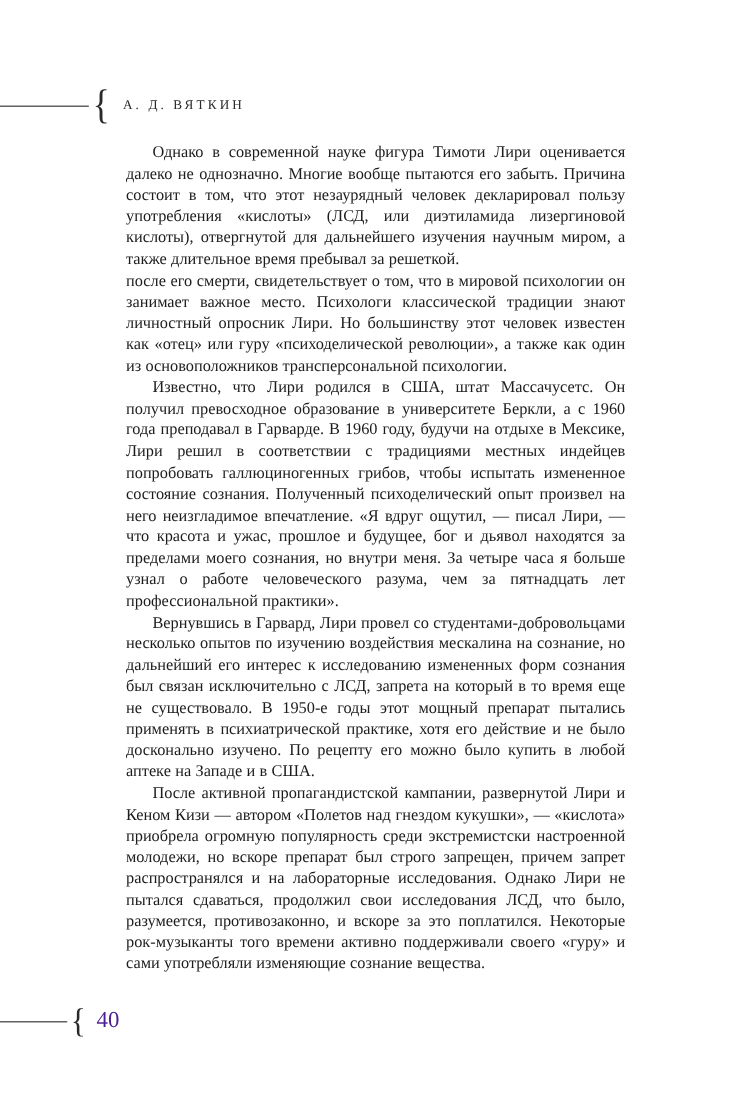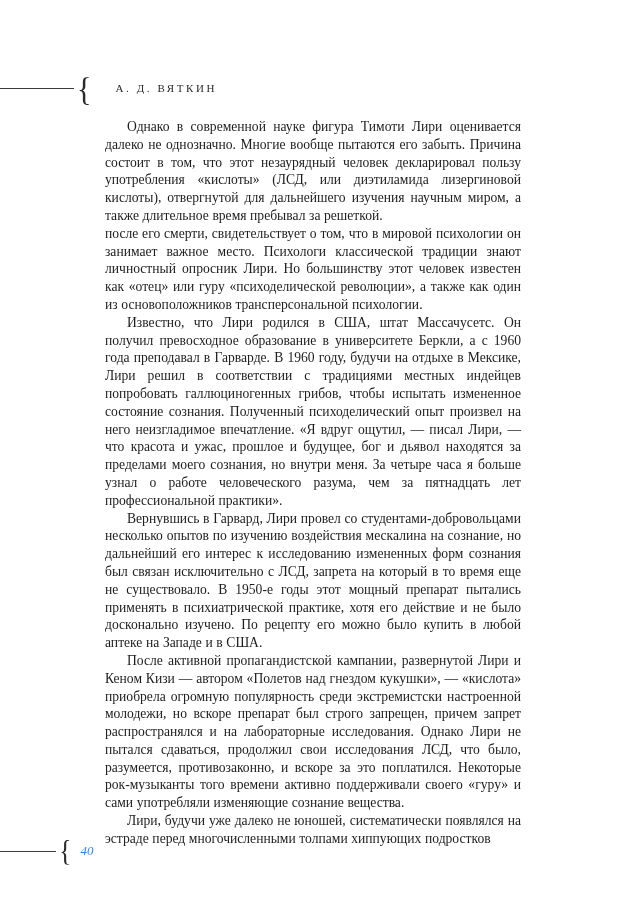--- a/index.html
+++ b/index.html
@@ -37,21 +37,21 @@
     font-family: "Liberation Serif", serif;
     font-size: 30px;
     font-weight: 400;
     line-height: 1;
     color: #2a2a2a;
     transform: scaleY(1.15);
     margin-left: 3px;
     user-select: none;
   }
   .author {
-    margin-left: 24px;
+    margin-left: 11px;
     font-size: 11px;
     letter-spacing: 2.6px;
     color: #2a2a2a;
     white-space: nowrap;
   }
   
   .text-block {
     position: absolute;
     top: 118px;
     left: 105px;
@@ -74,43 +74,41 @@
     display: flex;
     align-items: center;
   }
   .footer-rule { width: 56px; }
   .footer-brace {
     font-size: 26px;
     transform: scaleY(1.1);
   }
   .page-number {
     margin-left: 9px;
-    font-size: 13px;
-    color: #3b82f6;
-    font-style: italic;
+    font-size: 19px;
+    color: #4c1d95;
   }
 </style>
 </head>
 <body>
 
 <div class="page">
 
   <header class="running-head">
     <span class="rule head-rule"></span>
     <span class="brace">{</span>
     <span class="author">А. Д. ВЯТКИН</span>
   </header>
 
   <main class="text-block">
     <p class="para indent">Однако в современной науке фигура Тимоти Лири оценивается далеко не однозначно. Многие вообще пытаются его забыть. Причина состоит в том, что этот незаурядный человек декларировал пользу употребления «кислоты» (ЛСД, или диэтиламида лизергиновой кислоты), отвергнутой для дальнейшего изучения научным миром, а также длительное время пребывал за решеткой.</p>
     <p class="para">после его смерти, свидетельствует о том, что в мировой психологии он занимает важное место. Психологи классической традиции знают личностный опросник Лири. Но большинству этот человек известен как «отец» или гуру «психоделической революции», а также как один из основоположников трансперсональной психологии.</p>
     <p class="para indent">Известно, что Лири родился в США, штат Массачусетс. Он получил превосходное образование в университете Беркли, а с 1960 года преподавал в Гарварде. В 1960 году, будучи на отдыхе в Мексике, Лири решил в соответствии с традициями местных индейцев попробовать галлюциногенных грибов, чтобы испытать измененное состояние сознания. Полученный психоделический опыт произвел на него неизгладимое впечатление. «Я вдруг ощутил, — писал Лири, — что красота и ужас, прошлое и будущее, бог и дьявол находятся за пределами моего сознания, но внутри меня. За четыре часа я больше узнал о работе человеческого разума, чем за пятнадцать лет профессиональной практики».</p>
     <p class="para indent">Вернувшись в Гарвард, Лири провел со студентами-добровольцами несколько опытов по изучению воздействия мескалина на сознание, но дальнейший его интерес к исследованию измененных форм сознания был связан исключительно с ЛСД, запрета на который в то время еще не существовало. В 1950-е годы этот мощный препарат пытались применять в психиатрической практике, хотя его действие и не было досконально изучено. По рецепту его можно было купить в любой аптеке на Западе и в США.</p>
     <p class="para indent">После активной пропагандистской кампании, развернутой Лири и Кеном Кизи — автором «Полетов над гнездом кукушки», — «кислота» приобрела огромную популярность среди экстремистски настроенной молодежи, но вскоре препарат был строго запрещен, причем запрет распространялся и на лабораторные исследования. Однако Лири не пытался сдаваться, продолжил свои исследования ЛСД, что было, разумеется, противозаконно, и вскоре за это поплатился. Некоторые рок-музыканты того времени активно поддерживали своего «гуру» и сами употребляли изменяющие сознание вещества.</p>
-    <p class="para indent">Лири, будучи уже далеко не юношей, систематически появлялся на эстраде перед многочисленными толпами хиппующих подростков</p>
   </main>
 
   <footer class="page-footer">
     <span class="rule footer-rule"></span>
     <span class="brace footer-brace">{</span>
     <span class="page-number">40</span>
   </footer>
 
 </div>
 

